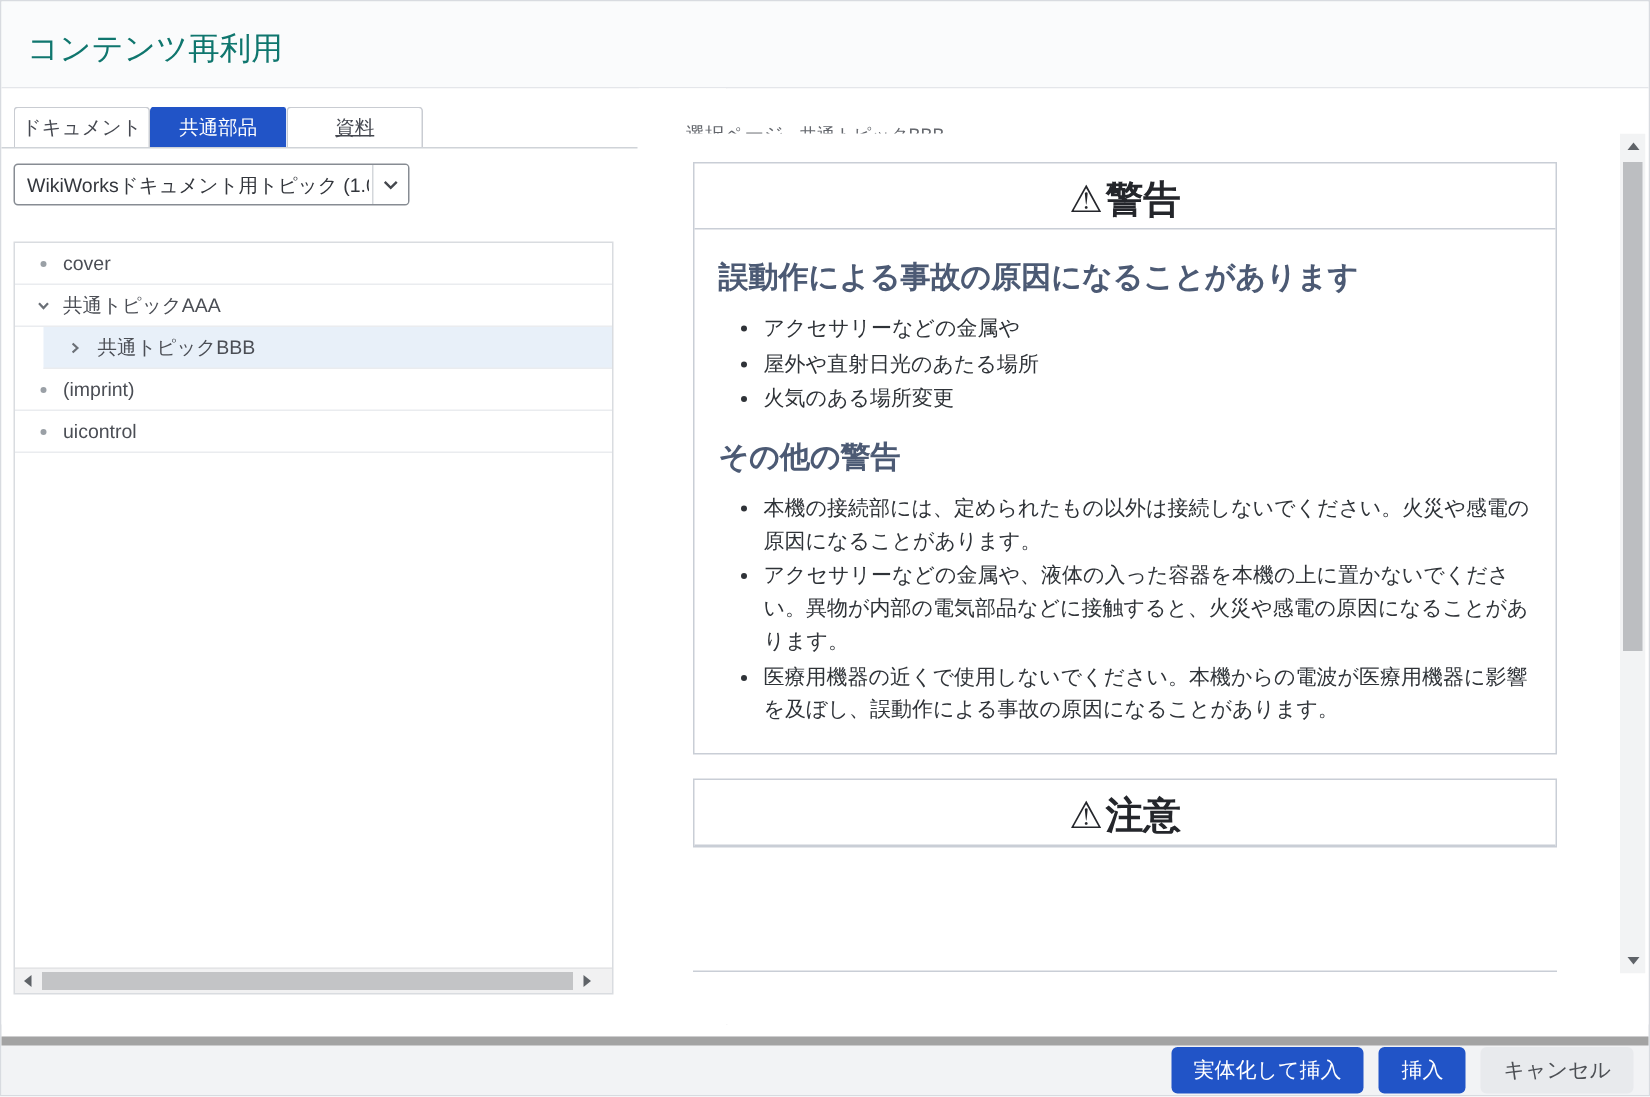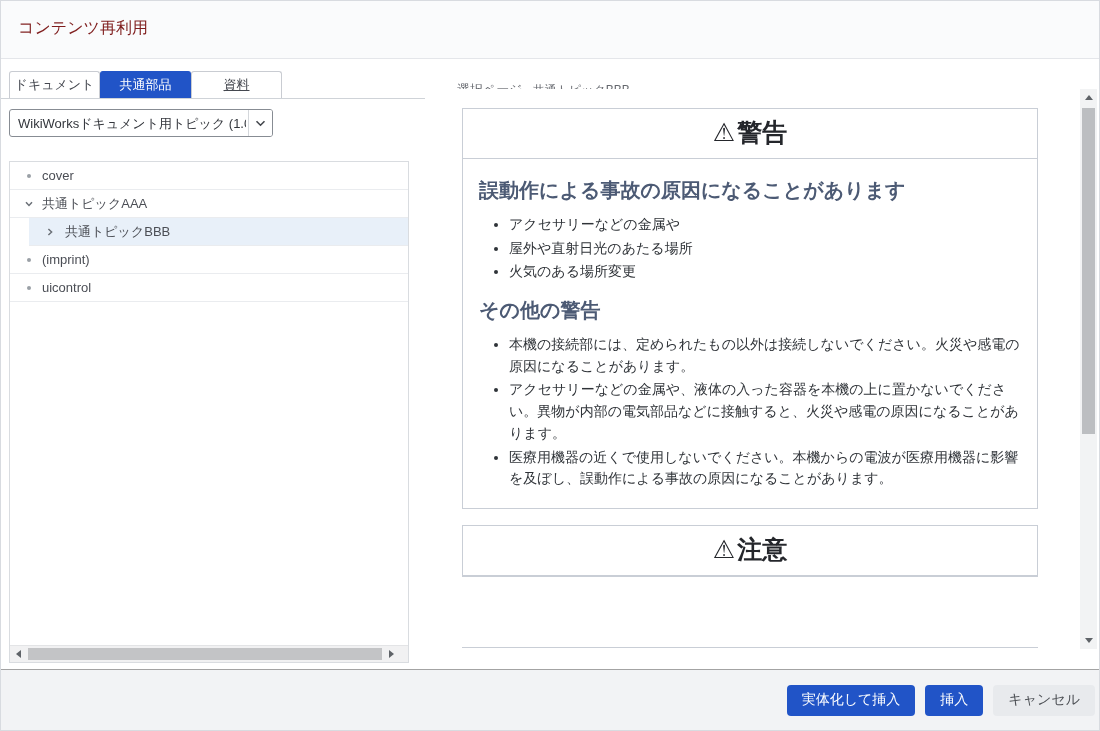--- a/index.html
+++ b/index.html
@@ -6,21 +6,21 @@
   html,body { width:1100px; height:731px; }
   body {
     font-family:"Liberation Sans","DejaVu Sans",sans-serif;
     background:#fff; color:#333; overflow:hidden;
   }
   .dialog { position:relative; width:1100px; height:731px; background:#fff; border:1px solid #d8dbe0; }
 
   
   .dlg-header { position:absolute; top:0; left:0; right:0; height:58px;
     background:#fafbfc; border-bottom:1px solid #e4e6ea; }
-  .dlg-title { position:absolute; left:17px; top:17px; font-size:16px; color:#7f1d1d; font-weight:400; }
+  .dlg-title { position:absolute; left:17px; top:17px; font-size:21px; color:#0f766e; font-weight:400; }
 
   
   .dlg-body { position:absolute; top:58px; left:0; right:0; height:624px; }
 
   
   .left-panel { position:absolute; top:0; left:0; width:484px; height:624px; border-right:1px solid #d9dce0; background:#fff; }
 
   .tab-strip { position:absolute; top:12px; left:8px; right:0; height:27px; }
   .tab-strip-line { position:absolute; top:39px; left:0; width:424px; height:0; border-top:1px solid #cfd3d8; }
   .tab { position:absolute; top:0; height:27px; width:91px; text-align:center; line-height:26px;
@@ -68,37 +68,37 @@
   .right-panel { position:absolute; top:0; left:425px; right:0; height:624px; background:#fff; }
   .sel-page { position:absolute; top:22px; left:31px; font-size:13px; color:#64676d; }
   .sel-page .val { font-size:12px; margin-left:10px; }
 
   .preview { position:absolute; top:30px; left:20px; width:651px; height:560px; overflow:hidden; background:#fff; }
   .preview-content { margin:0 59px 0 16px; }
   .intro { margin-top:37px; font-size:14px; line-height:1.6; color:#2f3338; }
 
   .warnbox { margin-top:19px; border:1px solid #c9ced6; }
   .warnbox-title { text-align:center; font-size:25px; font-weight:bold; color:#24262b;
-    padding:7px 0 9px; border-bottom:1px solid #c9ced6; }
+    padding:7px 0 3px; border-bottom:1px solid #c9ced6; }
   .warn-glyph { font-weight:normal; margin-right:2px; }
   .warnbox-body { padding:4px 16px 14px; }
   .warn-h { font-size:20px; font-weight:bold; color:#4c5a74; margin-top:14px; }
   .warn-ul { margin:10px 0 4px 0; padding-left:30px; font-size:14px; color:#2f3338; line-height:1.55; }
   .warn-ul li { margin-bottom:2px; }
   .clip-line { position:absolute; left:16px; right:59px; top:558px; height:0; border-top:1px solid #c9ced6; }
 
   
   .v-scrollbar { position:absolute; top:0; right:0; width:17px; height:100%; background:#f2f3f4; }
   .v-btn { position:absolute; left:0; right:0; height:17px; display:flex; align-items:center; justify-content:center; cursor:pointer; }
   .v-btn.up{ top:0; } .v-btn.down{ bottom:0; }
   .v-thumb { position:absolute; left:2px; right:2px; top:19px; height:326px; background:#bcbec1; }
 
   
-  .dlg-footer { position:absolute; left:0; right:0; bottom:0; height:61px; background:#f2f3f5; border-top:1px solid #a3a3a3;
-    display:flex; align-items:center; justify-content:flex-end; gap:10px; padding-right:4px; }
+  .dlg-footer { position:absolute; left:0; right:0; bottom:0; height:39px; background:#f2f3f5; border-top:6px solid #a3a3a3;
+    display:flex; align-items:center; justify-content:flex-end; gap:10px; padding-right:10px; }
   .btn { height:31px; padding:0 15px; font-size:14px; border-radius:4px; border:none; cursor:pointer;
     font-family:inherit; display:inline-flex; align-items:center; }
   .btn.primary { background:#2154c7; color:#fff; }
   .btn.secondary { background:#e8eaed; color:#4c4f54; }
 </style>
 </head>
 <body>
 
 <div class="dialog">
 

